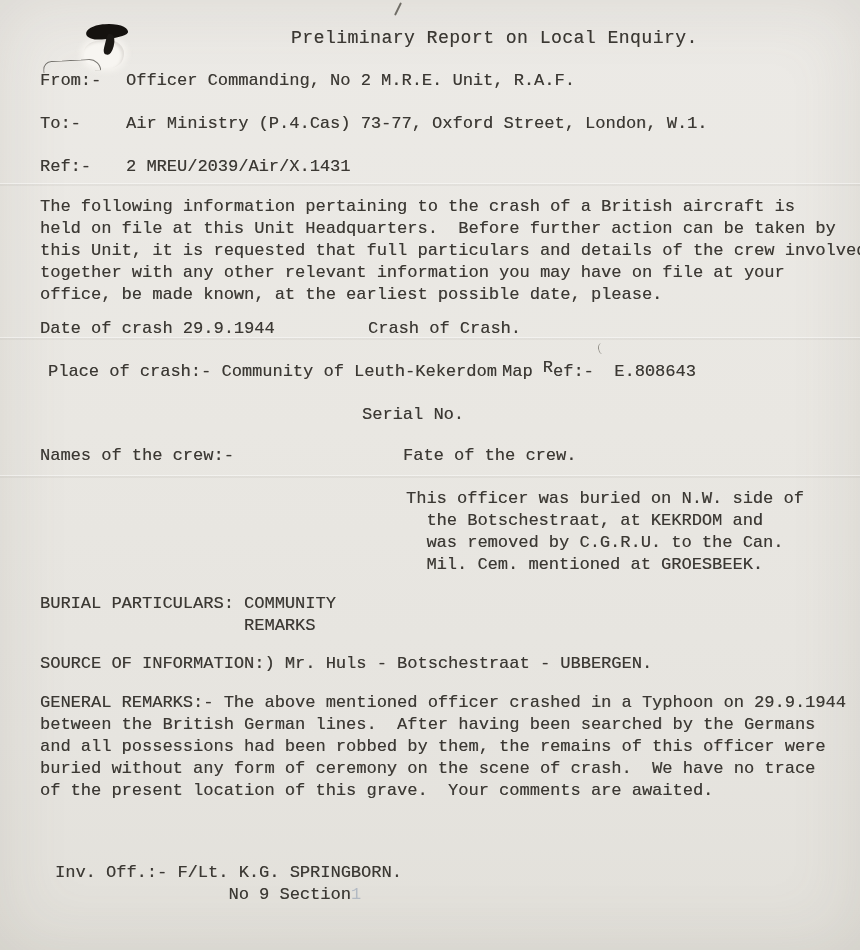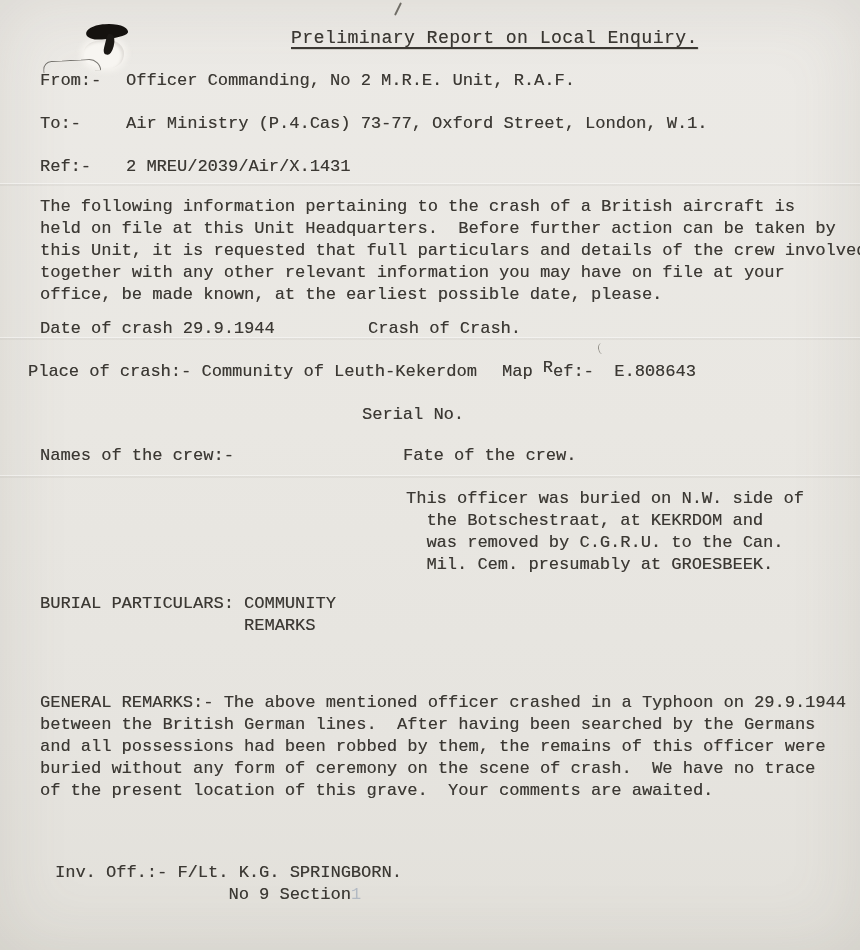--- a/index.html
+++ b/index.html
@@ -15,21 +15,20 @@
     color:#3b3833;
     text-shadow:0.3px 0.3px 0.5px rgba(59,56,51,0.55);
   }
   .line{
     position:absolute;
     white-space:pre;
     line-height:22px;
   }
   .title{
     font-size:18px;
-    text-decoration:underline;
     text-underline-offset:4px;
     text-decoration-thickness:1.5px;
     letter-spacing:0.5px;
   }
   .crease{
     position:absolute;left:0;width:860px;height:3px;
     background:linear-gradient(180deg, rgba(255,255,255,0.45) 0 1px, rgba(90,85,75,0.06) 1px 3px);
     pointer-events:none;
   }
   .ink-blob-main{
@@ -101,36 +100,37 @@
 
   <div class="line" style="left:40px;top:196px">The following information pertaining to the crash of a British aircraft is
 held on file at this Unit Headquarters.  Before further action can be taken by
 this Unit, it is requested that full particulars and details of the crew involved
 together with any other relevant information you may have on file at your
 office, be made known, at the earliest possible date, please.</div>
 
   <div class="line" style="left:40px;top:318px">Date of crash 29.9.1944</div>
   <div class="line" style="left:368px;top:318px">Crash of Crash.</div>
 
-  <div class="line" style="left:28px;top:361px">Place of crash:- Community of Leuth-Kekerdom</div>
+  <div class="line" style="left:48px;top:361px">Place of crash:- Community of Leuth-Kekerdom</div>
   <div class="line" style="left:502px;top:361px"><span>Map </span><span class="sup-r">R</span><span>ef:-  E.808643</span></div>
 
   <div class="line" style="left:362px;top:404px">Serial No.</div>
 
   <div class="line" style="left:40px;top:445px">Names of the crew:-</div>
   <div class="line" style="left:403px;top:445px">Fate of the crew.</div>
 
   <div class="line" style="left:406px;top:488px">This officer was buried on N.W. side of
   the Botschestraat, at KEKRDOM and
   was removed by C.G.R.U. to the Can.
-  Mil. Cem. presumably at GROESBEEK.</div>
+  Mil. Cem. mentioned at GROESBEEK.</div>
 
   <div class="line" style="left:40px;top:593px">BURIAL PARTICULARS: COMMUNITY
                     REMARKS</div>
 
+  <div class="line" style="left:40px;top:653px">SOURCE OF INFORMATION:) Mr. Huls - Botschestraat - UBBERGEN.</div>
 
   <div class="line" style="left:40px;top:692px">GENERAL REMARKS:- The above mentioned officer crashed in a Typhoon on 29.9.1944
 between the British German lines.  After having been searched by the Germans
 and all possessions had been robbed by them, the remains of this officer were
 buried without any form of ceremony on the scene of crash.  We have no trace
 of the present location of this grave.  Your comments are awaited.</div>
 
   <div class="line" style="left:55px;top:862px">Inv. Off.:- F/Lt. K.G. SPRINGBORN.
                  No 9 Section</div>
   <div class="line stray-mark">1</div>

